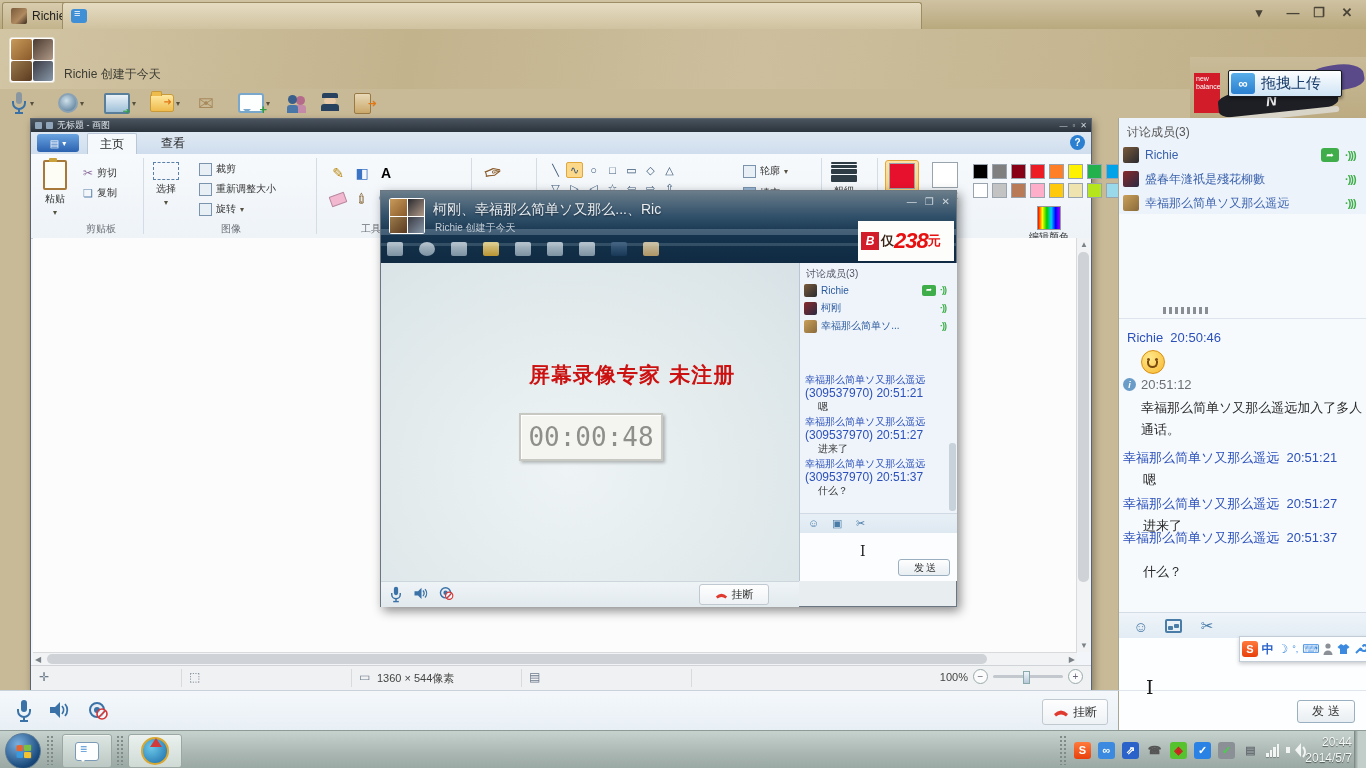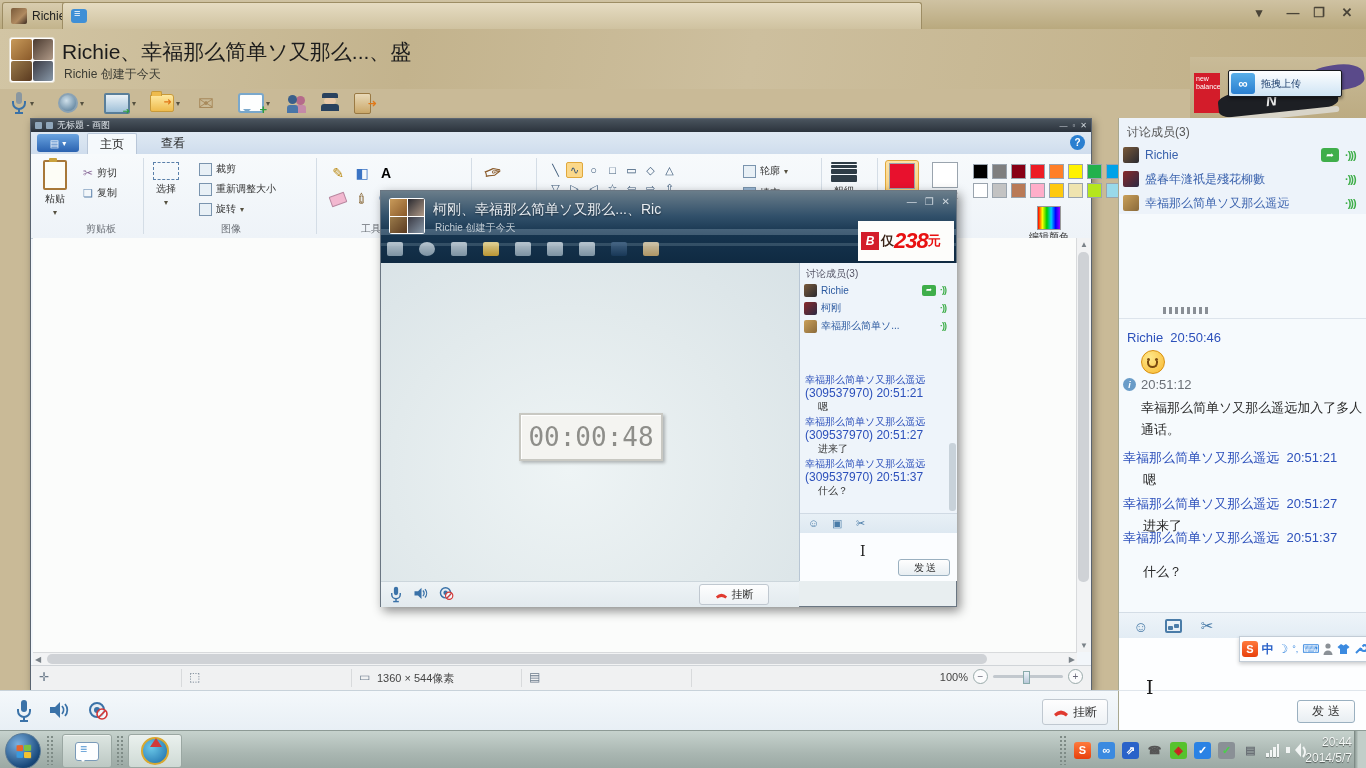--- a/index.html
+++ b/index.html
@@ -59,21 +59,21 @@
   #nb-tag{position:absolute;left:4px;top:16px;width:26px;height:40px;background:#d31c2a;color:#fff;
     font-size:7px;line-height:8px;padding:2px;box-sizing:border-box;overflow:hidden;}
   #sneaker{position:absolute;left:28px;top:28px;width:120px;height:30px;background:#1d1f24;border-radius:40% 50% 30% 30%;transform:rotate(-6deg);}
   #sneaker::before{content:"N";position:absolute;left:48px;top:6px;color:#e8e8e8;font-size:15px;font-style:italic;font-weight:bold;}
   #sneaker::after{content:"";position:absolute;left:0;bottom:-3px;width:120px;height:6px;background:#d8d4c8;border-radius:3px;}
   #sneaker2{position:absolute;right:2px;top:8px;width:58px;height:26px;background:#5a4a8a;border-radius:40% 50% 30% 30%;transform:rotate(-10deg);}
   #upload-btn{position:absolute;left:38px;top:13px;width:112px;height:25px;background:linear-gradient(#fdfeff,#cfe4f4);
     border:1px solid #16191d;border-radius:2px;display:flex;align-items:center;box-shadow:1px 2px 3px rgba(0,0,0,.35);}
   #upload-ico{width:24px;height:21px;margin:0 6px 0 2px;background:linear-gradient(#58aee8,#2a7fd0);border-radius:3px;
     color:#fff;font-size:13px;font-weight:bold;display:flex;align-items:center;justify-content:center;}
-  #upload-label{font-size:10px;color:#1a3c6a;}
+  #upload-label{font-size:15px;color:#1a3c6a;}
 
   
   #paint{left:30px;top:118px;width:1060px;height:572px;background:#f2f6fa;border:1px solid #5a6470;box-shadow:2px 3px 8px rgba(0,0,0,.35);}
   #paint-titlebar{left:0;top:0;width:100%;height:13px;background:linear-gradient(#4a545e,#2b333c);display:flex;align-items:center;color:#dfe5ea;font-size:9px;padding:0 4px;box-sizing:border-box;gap:4px;}
   .qat-dot{width:7px;height:7px;background:#8fa6ba;border-radius:1px;}
   #paint-title{flex:0 0 auto;}
   #paint-ctls{margin-left:auto;display:flex;gap:5px;font-size:8px;color:#cfd6dc;}
   #ribbon-tabs{left:0;top:13px;width:100%;height:22px;background:linear-gradient(#dfe9f3,#cfdded);border-bottom:1px solid #b8c6d8;}
   #paint-menu-btn{position:absolute;left:6px;top:2px;width:42px;height:18px;background:linear-gradient(#6aa4e0,#2a62b0);
     border-radius:3px;color:#fff;font-size:10px;display:flex;align-items:center;justify-content:center;gap:3px;}
@@ -242,21 +242,20 @@
     <div class="winctl" style="left:1334px;">✕</div>
   </div>
 
   <div class="abs" id="main-header"></div>
   <div class="abs" id="main-ava">
     <div style="background:linear-gradient(135deg,#c89a5a,#8a5a2a);"></div>
     <div style="background:linear-gradient(135deg,#4a3a30,#b09a88);"></div>
     <div style="background:linear-gradient(135deg,#9a7a4a,#5a3a20);"></div>
     <div style="background:linear-gradient(135deg,#3a3a44,#8898a8);"></div>
   </div>
-  <div class="abs" id="main-title">Richie、幸福那么简单ソ又那么...、盛</div>
   <div class="abs" id="main-sub">
     <span>Richie</span>
     <span>创建于今天</span>
   </div>
 
   <div class="abs" id="main-toolbar">
     <div class="tbtn" style="left:6px;">
       <svg width="18" height="24" viewBox="0 0 18 24">
           <rect x="6" y="1" width="6" height="12" rx="3" fill="#8a97a0"></rect>
           <path d="M3 10v2a6 6 0 0 0 12 0v-2" fill="none" stroke="#3a72a8" stroke-width="2"></path>
@@ -658,20 +657,21 @@
       <div class="rec-tico" style="background:linear-gradient(#e8d9b8,#caa86a);"></div>
     </div>
     <div class="abs" id="rec-ad">
       <div id="rec-ad-logo">B</div>
       <span id="rec-ad-prefix">仅</span>
       <span id="rec-ad-price">238</span>
       <span id="rec-ad-suffix">元</span>
     </div>
 
     <div class="abs" id="rec-video">
+      <div class="abs" id="watermark">屏幕录像专家  未注册</div>
       <div class="abs" id="timer">00:00:48</div>
     </div>
 
     <div class="abs" id="rec-panel">
       <div class="abs" id="rec-members-title">讨论成员(3)</div>
       <div class="rec-member" style="top:18px;">
         <div class="rec-ava-s" style="background:linear-gradient(135deg,#7a5a3a,#2a2a30);"></div>
         <span class="rec-mname">Richie</span>
         <span class="rec-share">➦</span>
         <span class="rec-audio">·))</span>

